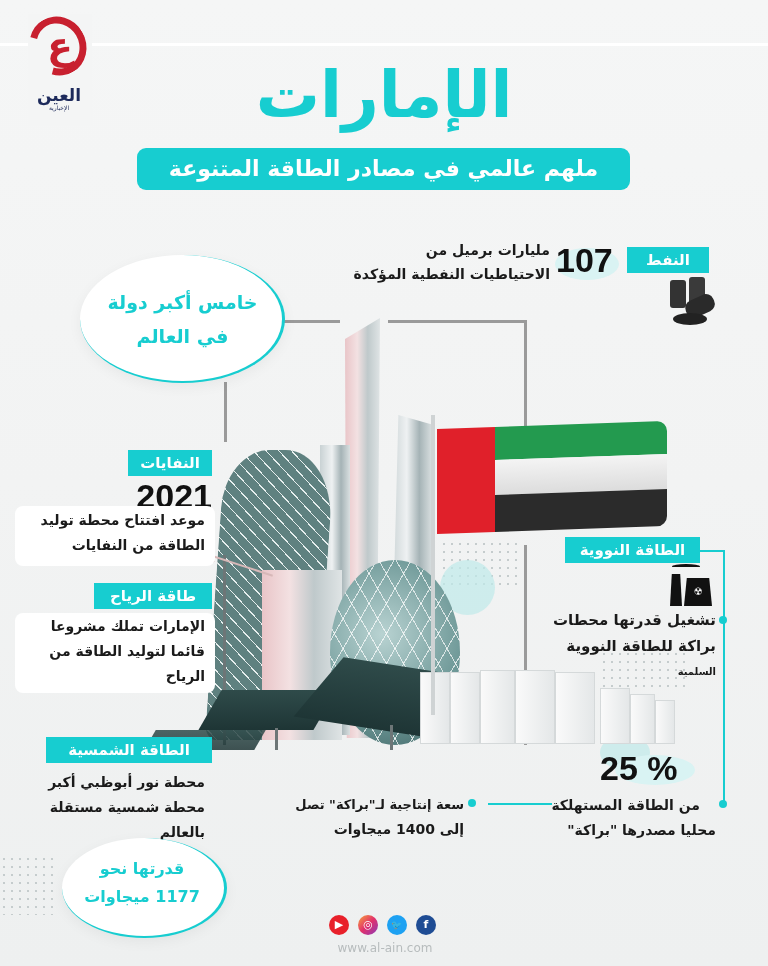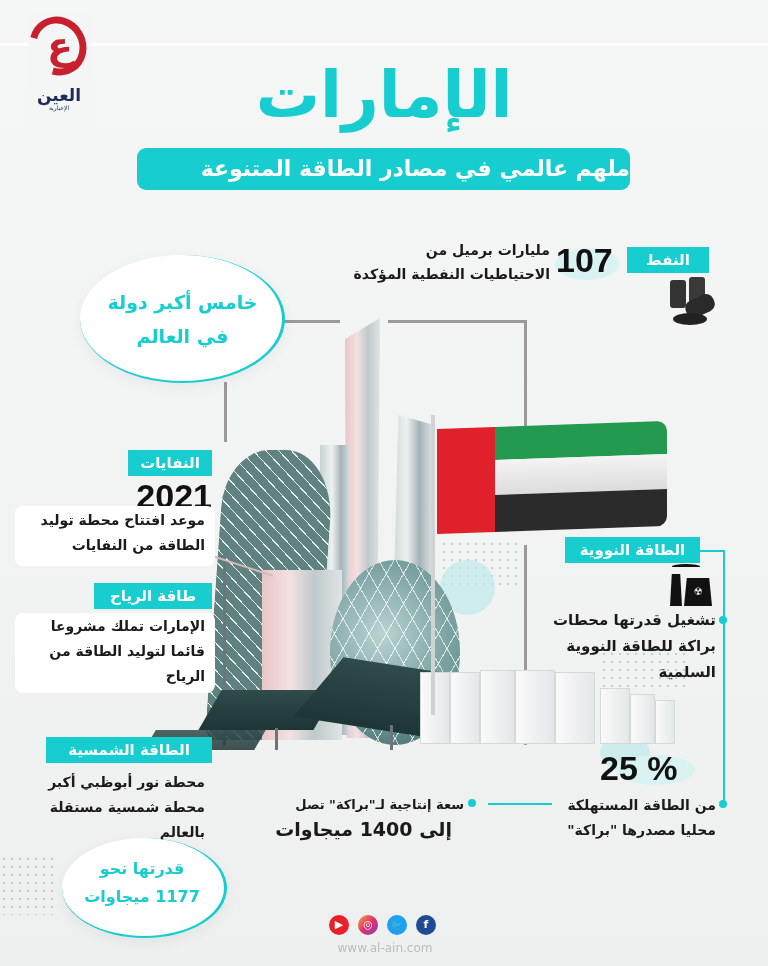--- a/index.html
+++ b/index.html
@@ -25,21 +25,21 @@
     font: bold 38px "DejaVu Sans", sans-serif; color: #c8202f; text-align: center; line-height: 48px; }
   .logo-text { left: 34px; top: 86px; width: 50px; text-align: center;
     font: bold 17px "DejaVu Sans", sans-serif; color: #1d2a5b; line-height: 18px; }
   .logo-sub { left: 34px; top: 104px; width: 50px; text-align: center;
     font: 6px "DejaVu Sans", sans-serif; color: #1d2a5b; }
 
   
   .main-title { left: 150px; top: 58px; width: 468px; text-align: center;
     font: bold 64px "DejaVu Sans", sans-serif; color: #17cdd0; line-height: 74px; letter-spacing: 1px; }
   .subtitle-pill { left: 137px; top: 148px; width: 493px; height: 42px; border-radius: 9px;
-    background: #17cdd0; color: #fff; text-align: right;
+    background: #17cdd0; color: #fff; text-align: center;
     font: bold 22px "DejaVu Sans", sans-serif; line-height: 42px; direction: rtl; }
 
   
   .tag { background: #17cdd0; color: #fff; font: bold 15px "DejaVu Sans", sans-serif;
     height: 26px; line-height: 26px; padding: 0 8px; direction: rtl; text-align: center; white-space: nowrap; }
 
   .body-text { font: bold 14px "DejaVu Sans", sans-serif; line-height: 25px; color: #1a1a1a; direction: rtl; text-align: right; }
   .big-num { font: bold 34px "Liberation Sans", sans-serif; color: #111; line-height: 36px; }
 
   
@@ -180,31 +180,31 @@
 <div class="abs tag" style="left:565px;top:537px;width:135px;">الطاقة النووية</div>
 <div class="abs" style="left:668px;top:562px;width:46px;height:44px;">
   <div class="abs" style="left:4px;top:2px;width:28px;height:5px;border-top:3px solid #111;border-radius:50% 50% 0 0;"></div>
   <div class="abs" style="left:2px;top:12px;width:12px;height:32px;background:#111;clip-path:polygon(15% 0,85% 0,100% 100%,0 100%);"></div>
   <div class="abs" style="left:16px;top:16px;width:28px;height:28px;background:#111;clip-path:polygon(10% 0,90% 0,100% 100%,0 100%);"></div>
   <div class="abs" style="left:24px;top:24px;width:12px;height:12px;color:#fff;font-size:10px;line-height:12px;text-align:center;">☢</div>
 </div>
 <div class="abs dot" style="left:719px;top:616px;"></div>
 <div class="abs body-text" style="left:530px;top:608px;width:186px;font-size:15px;line-height:24px;">تشغيل قدرتها محطات</div>
 <div class="abs body-text" style="left:530px;top:634px;width:186px;font-size:15px;line-height:24px;">براكة للطاقة النووية</div>
-<div class="abs body-text" style="left:530px;top:660px;width:186px;font-size:15px;line-height:24px;">السلمية</div>
+<div class="abs body-text" style="left:530px;top:660px;width:186px;font-size:10px;line-height:24px;">السلمية</div>
 
 <div class="abs" style="left:615px;top:755px;width:80px;height:30px;border-radius:50%;background:#d9f3f3;"></div>
 <div class="abs big-num" style="left:600px;top:750px;width:118px;text-align:left;direction:ltr;">25 %</div>
 <div class="abs dot" style="left:719px;top:800px;"></div>
-<div class="abs body-text" style="left:540px;top:793px;width:176px;">من الطاقة المستهلكة</div>
+<div class="abs body-text" style="left:524px;top:793px;width:176px;">من الطاقة المستهلكة</div>
 <div class="abs body-text" style="left:540px;top:818px;width:176px;">محليا مصدرها "براكة"</div>
 
 <div class="abs dot" style="left:468px;top:799px;"></div>
 <div class="abs body-text" style="left:270px;top:792px;width:194px;font-size:13px;">سعة إنتاجية لـ"براكة" تصل</div>
-<div class="abs body-text" style="left:258px;top:817px;width:194px;font-size:19px;">إلى 1400 ميجاوات</div>
+<div class="abs body-text" style="left:270px;top:817px;width:194px;font-size:14px;">إلى 1400 ميجاوات</div>
 
 <div class="abs" style="left:329px;top:915px;display:flex;gap:9px;">
   <div class="soc" style="background:#e8202a;">▶</div>
   <div class="soc" style="background:linear-gradient(135deg,#f9a53a,#e1306c,#8a3ab9);">◎</div>
   <div class="soc" style="background:#1da1f2;font-size:9px;">🐦</div>
   <div class="soc" style="background:#1e4c94;">f</div>
 </div>
 <div class="abs site" style="left:320px;top:941px;width:130px;text-align:center;">www.al-ain.com</div>
 
 </body></html>

